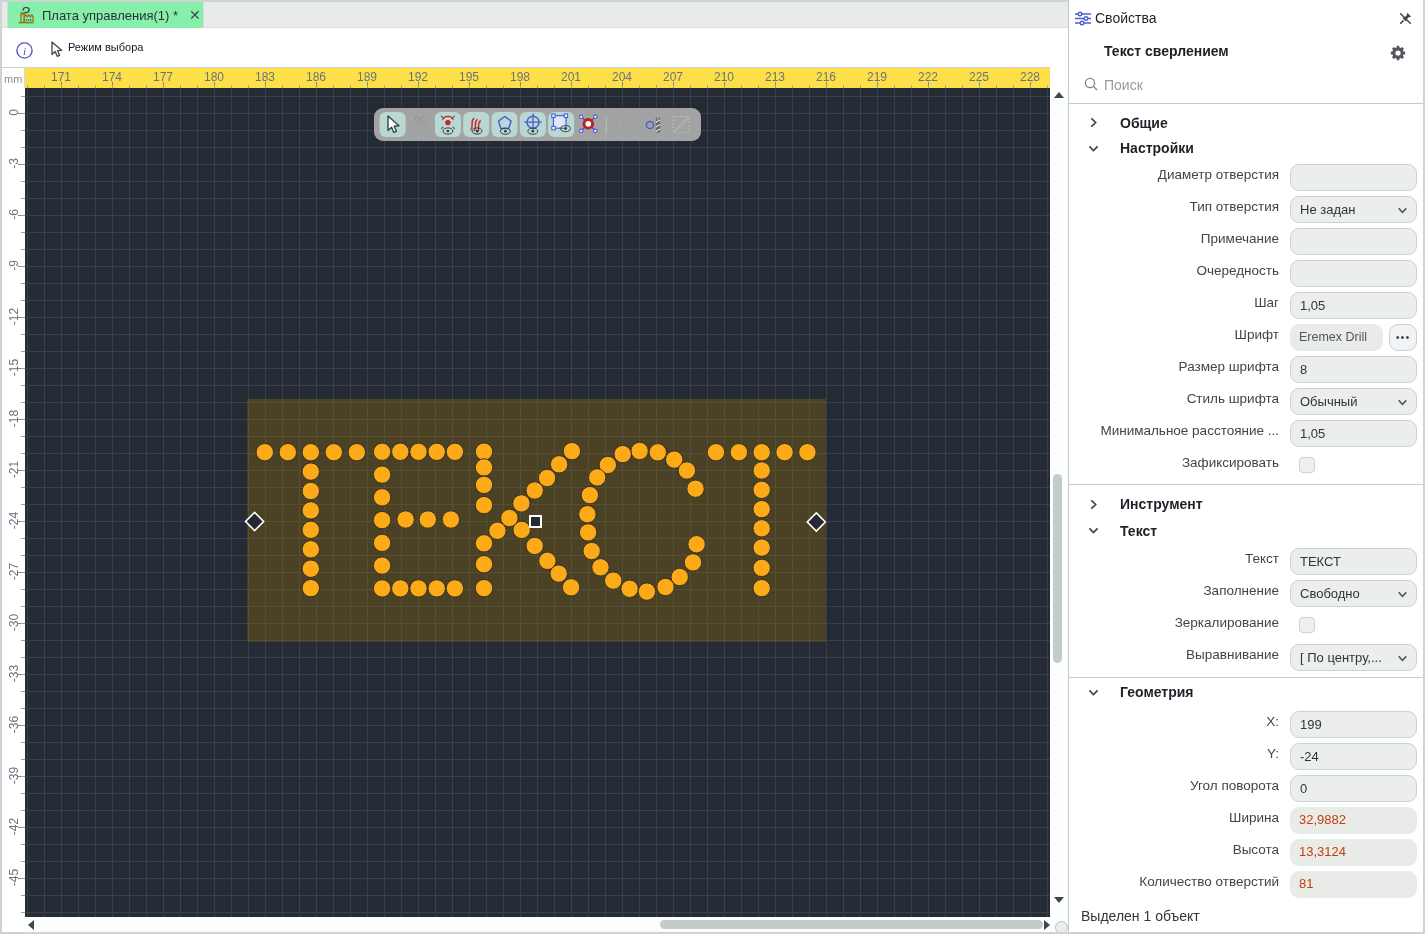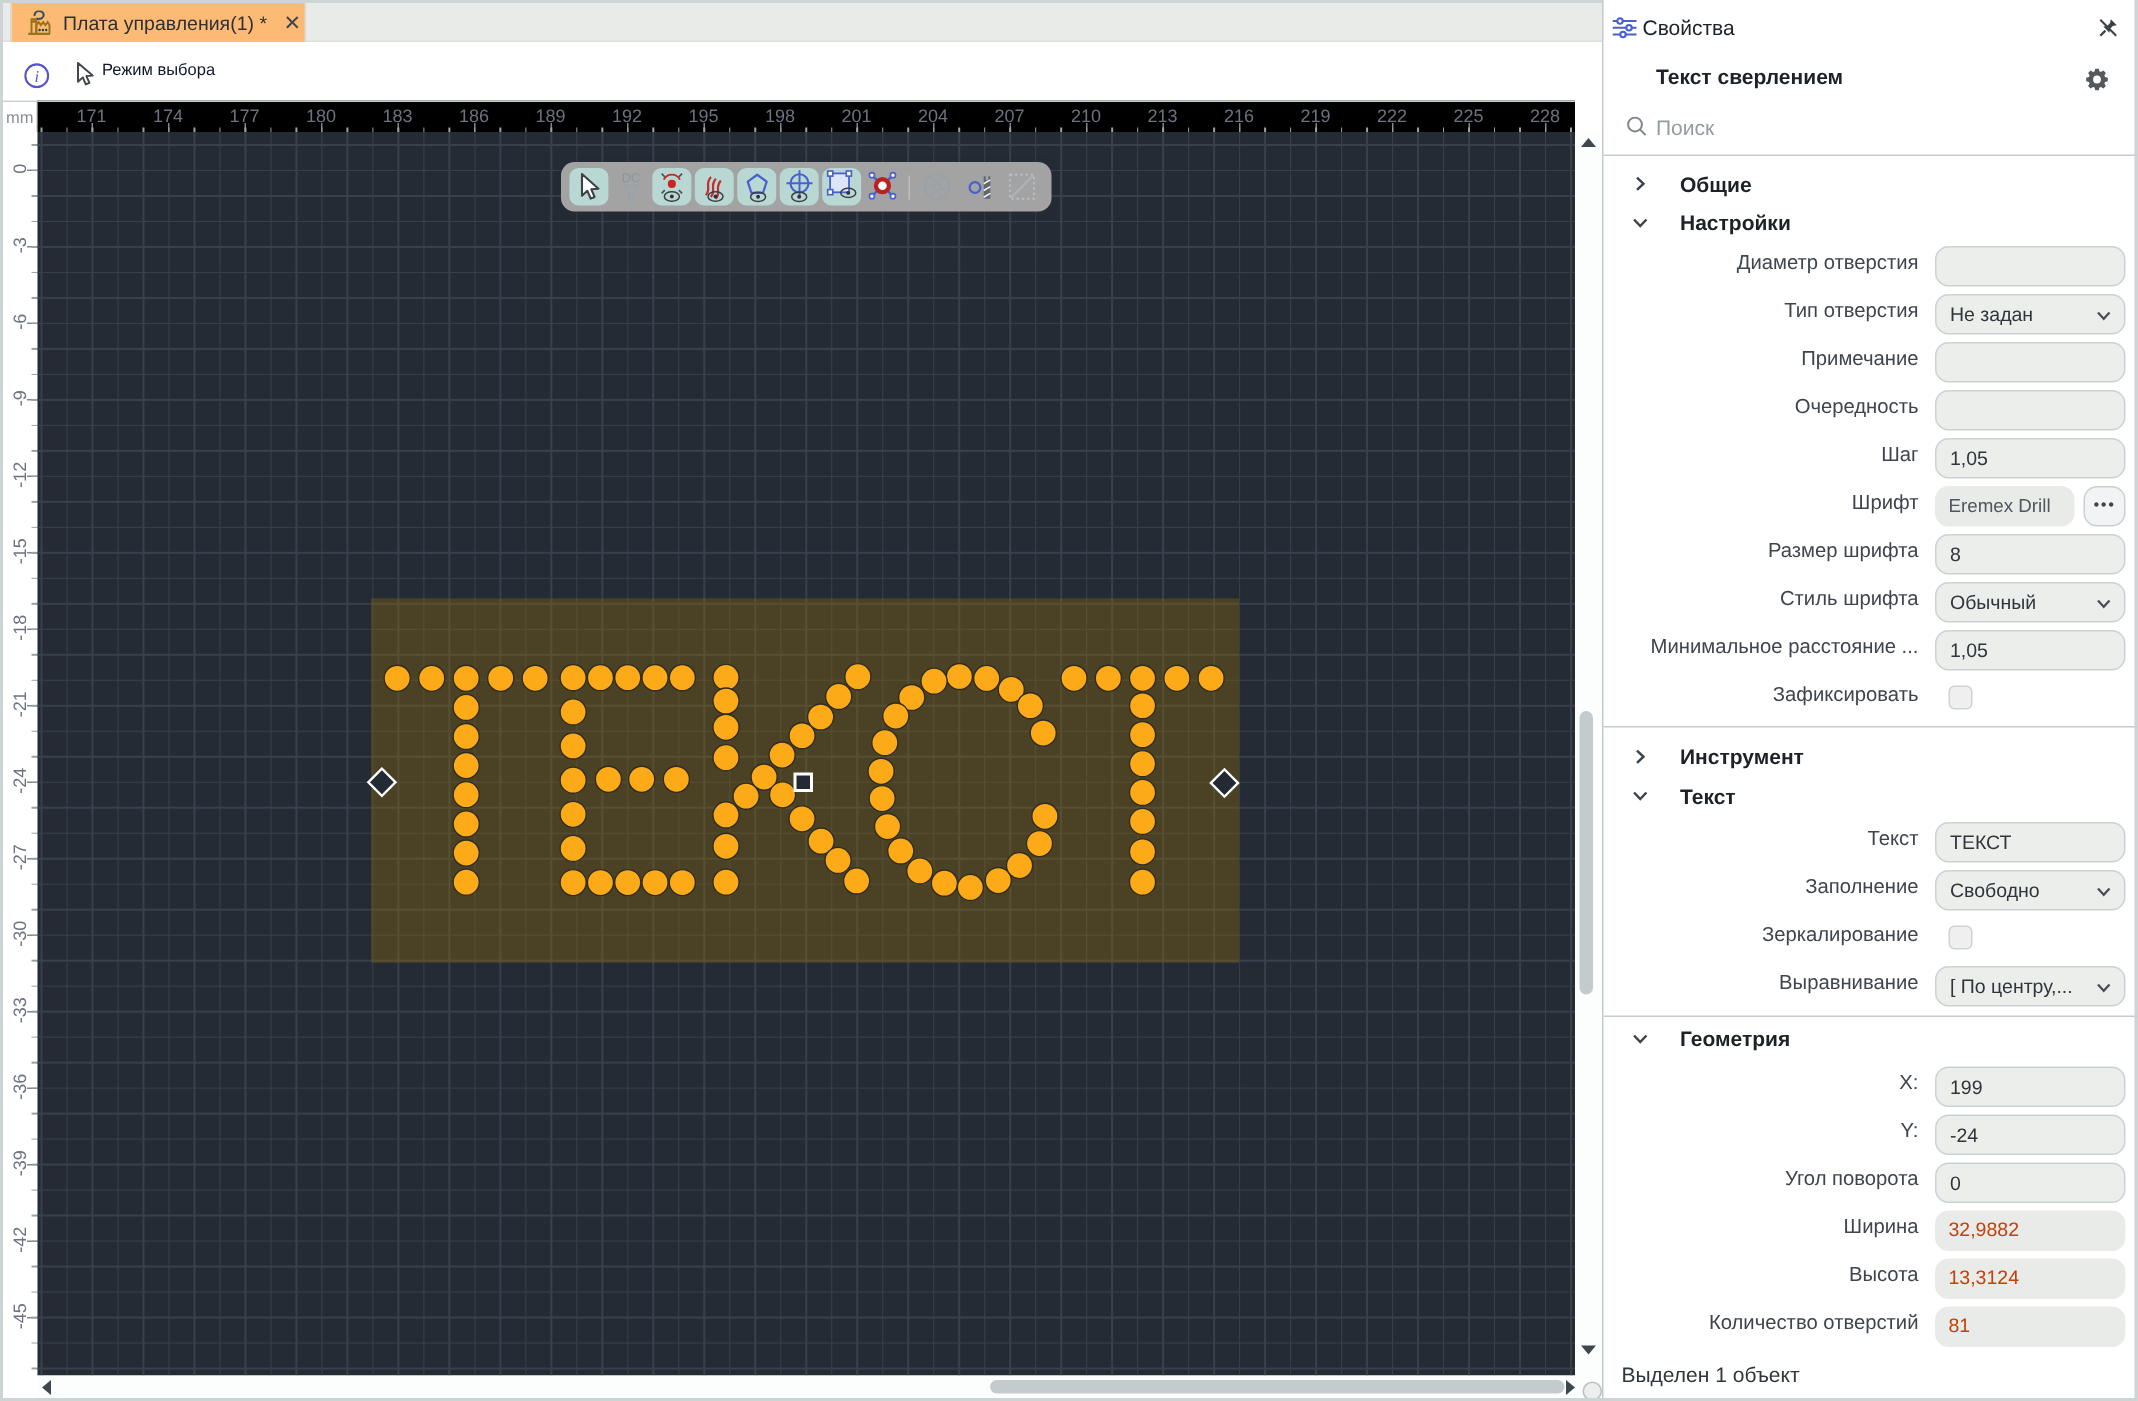--- a/index.html
+++ b/index.html
@@ -1,26 +1,26 @@
 <!DOCTYPE html>
 <html><head><meta charset="utf-8">
 <style>
 * {margin:0;padding:0;box-sizing:border-box}
 html,body {width:1425px;height:934px;overflow:hidden;font-family:"Liberation Sans",sans-serif;background:#fff;position:relative}
 
 #tabbar {position:absolute;left:0;top:0;width:1068px;height:28px;background:#e9ebe9;border-bottom:1px solid #dcdfdc}
-#tab {position:absolute;left:7px;top:1px;width:197px;height:27px;background:#fdba74;border:1px solid #d8dbd8;border-bottom:none;display:flex;align-items:center}
+#tab {position:absolute;left:7px;top:1px;width:197px;height:27px;background:#86efac;border:1px solid #d8dbd8;border-bottom:none;display:flex;align-items:center}
 #tab .tname {font-size:13px;color:#2d3136;margin-left:8px}
 #tab .x {font-size:14px;color:#43484d;margin-left:11px}
 #toolrow {position:absolute;left:0;top:28px;width:1068px;height:39px;background:#fff}
 #toolrow .mode {position:absolute;left:68px;top:43px;font-size:11px;color:#0f172a;top:13px}
 
 #corner {position:absolute;left:0;top:67px;width:25px;height:21px;background:#fff;border-top:1px solid #c9d1d1;border-right:1px solid #d7dddd}
 #corner span {position:absolute;left:4px;top:5px;font-size:11px;color:#8a8f96}
-#hruler {position:absolute;left:25px;top:67px;width:1025px;height:21px;background:#000000;border-top:1px solid #c9d1d1}
+#hruler {position:absolute;left:25px;top:67px;width:1025px;height:21px;background:#fde047;border-top:1px solid #c9d1d1}
 .hl {position:absolute;top:2px;width:40px;text-align:center;font-size:12px;color:#6b7280}
 .htick {position:absolute;top:14px;width:1px;height:7px;background:#7d8790}
 #hminor {position:absolute;left:0;top:17px;width:1025px;height:4px;background:repeating-linear-gradient(to right,#9aa3a3 0 1px,transparent 1px 17px);background-position-x:2px}
 #vruler {position:absolute;left:0;top:88px;width:25px;height:829px;background:#fff}
 .vl {position:absolute;left:-2px;width:30px;height:13px;text-align:center;font-size:12px;color:#6b7280;transform:rotate(-90deg)}
 .vtick {position:absolute;left:18px;width:7px;height:1px;background:#7d8790}
 #vminor {position:absolute;left:21px;top:0;width:4px;height:829px;background:repeating-linear-gradient(to bottom,#9aa3a3 0 1px,transparent 1px 17px);background-position-y:8px}
 
 #canvas {position:absolute;left:25px;top:88px;width:1025px;height:829px;background-color:#242b35;
 background-image:repeating-linear-gradient(to right,#37404b 0 1px,transparent 1px 17px),repeating-linear-gradient(to bottom,#37404b 0 1px,transparent 1px 17px);

